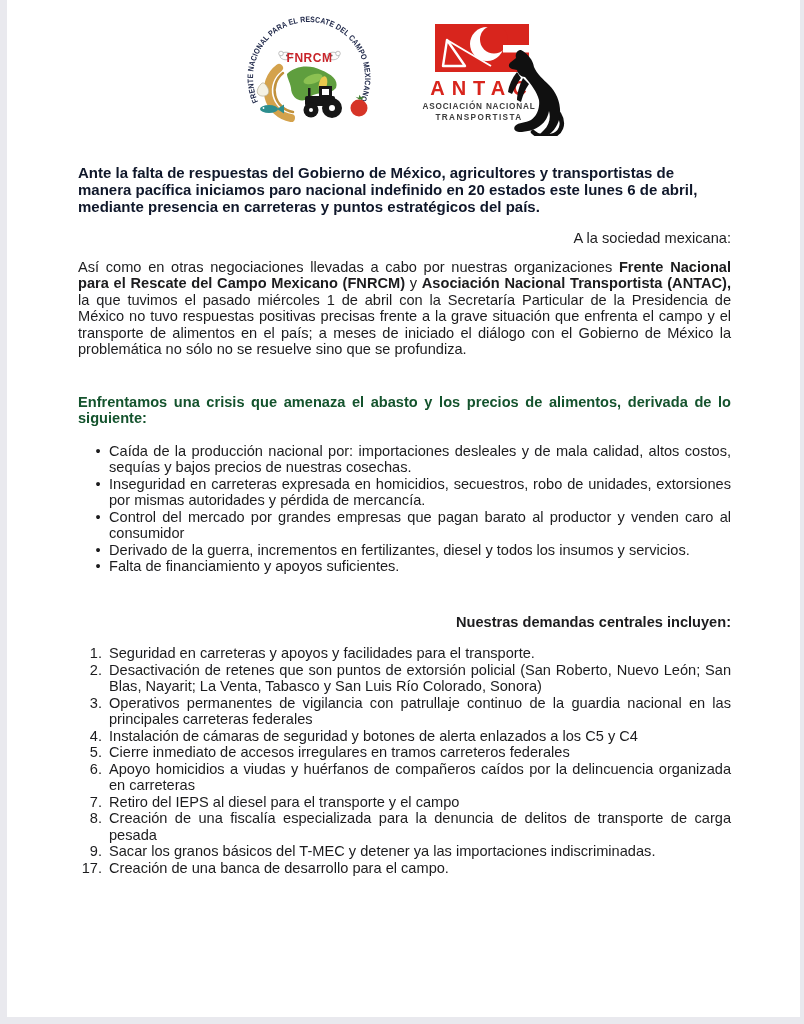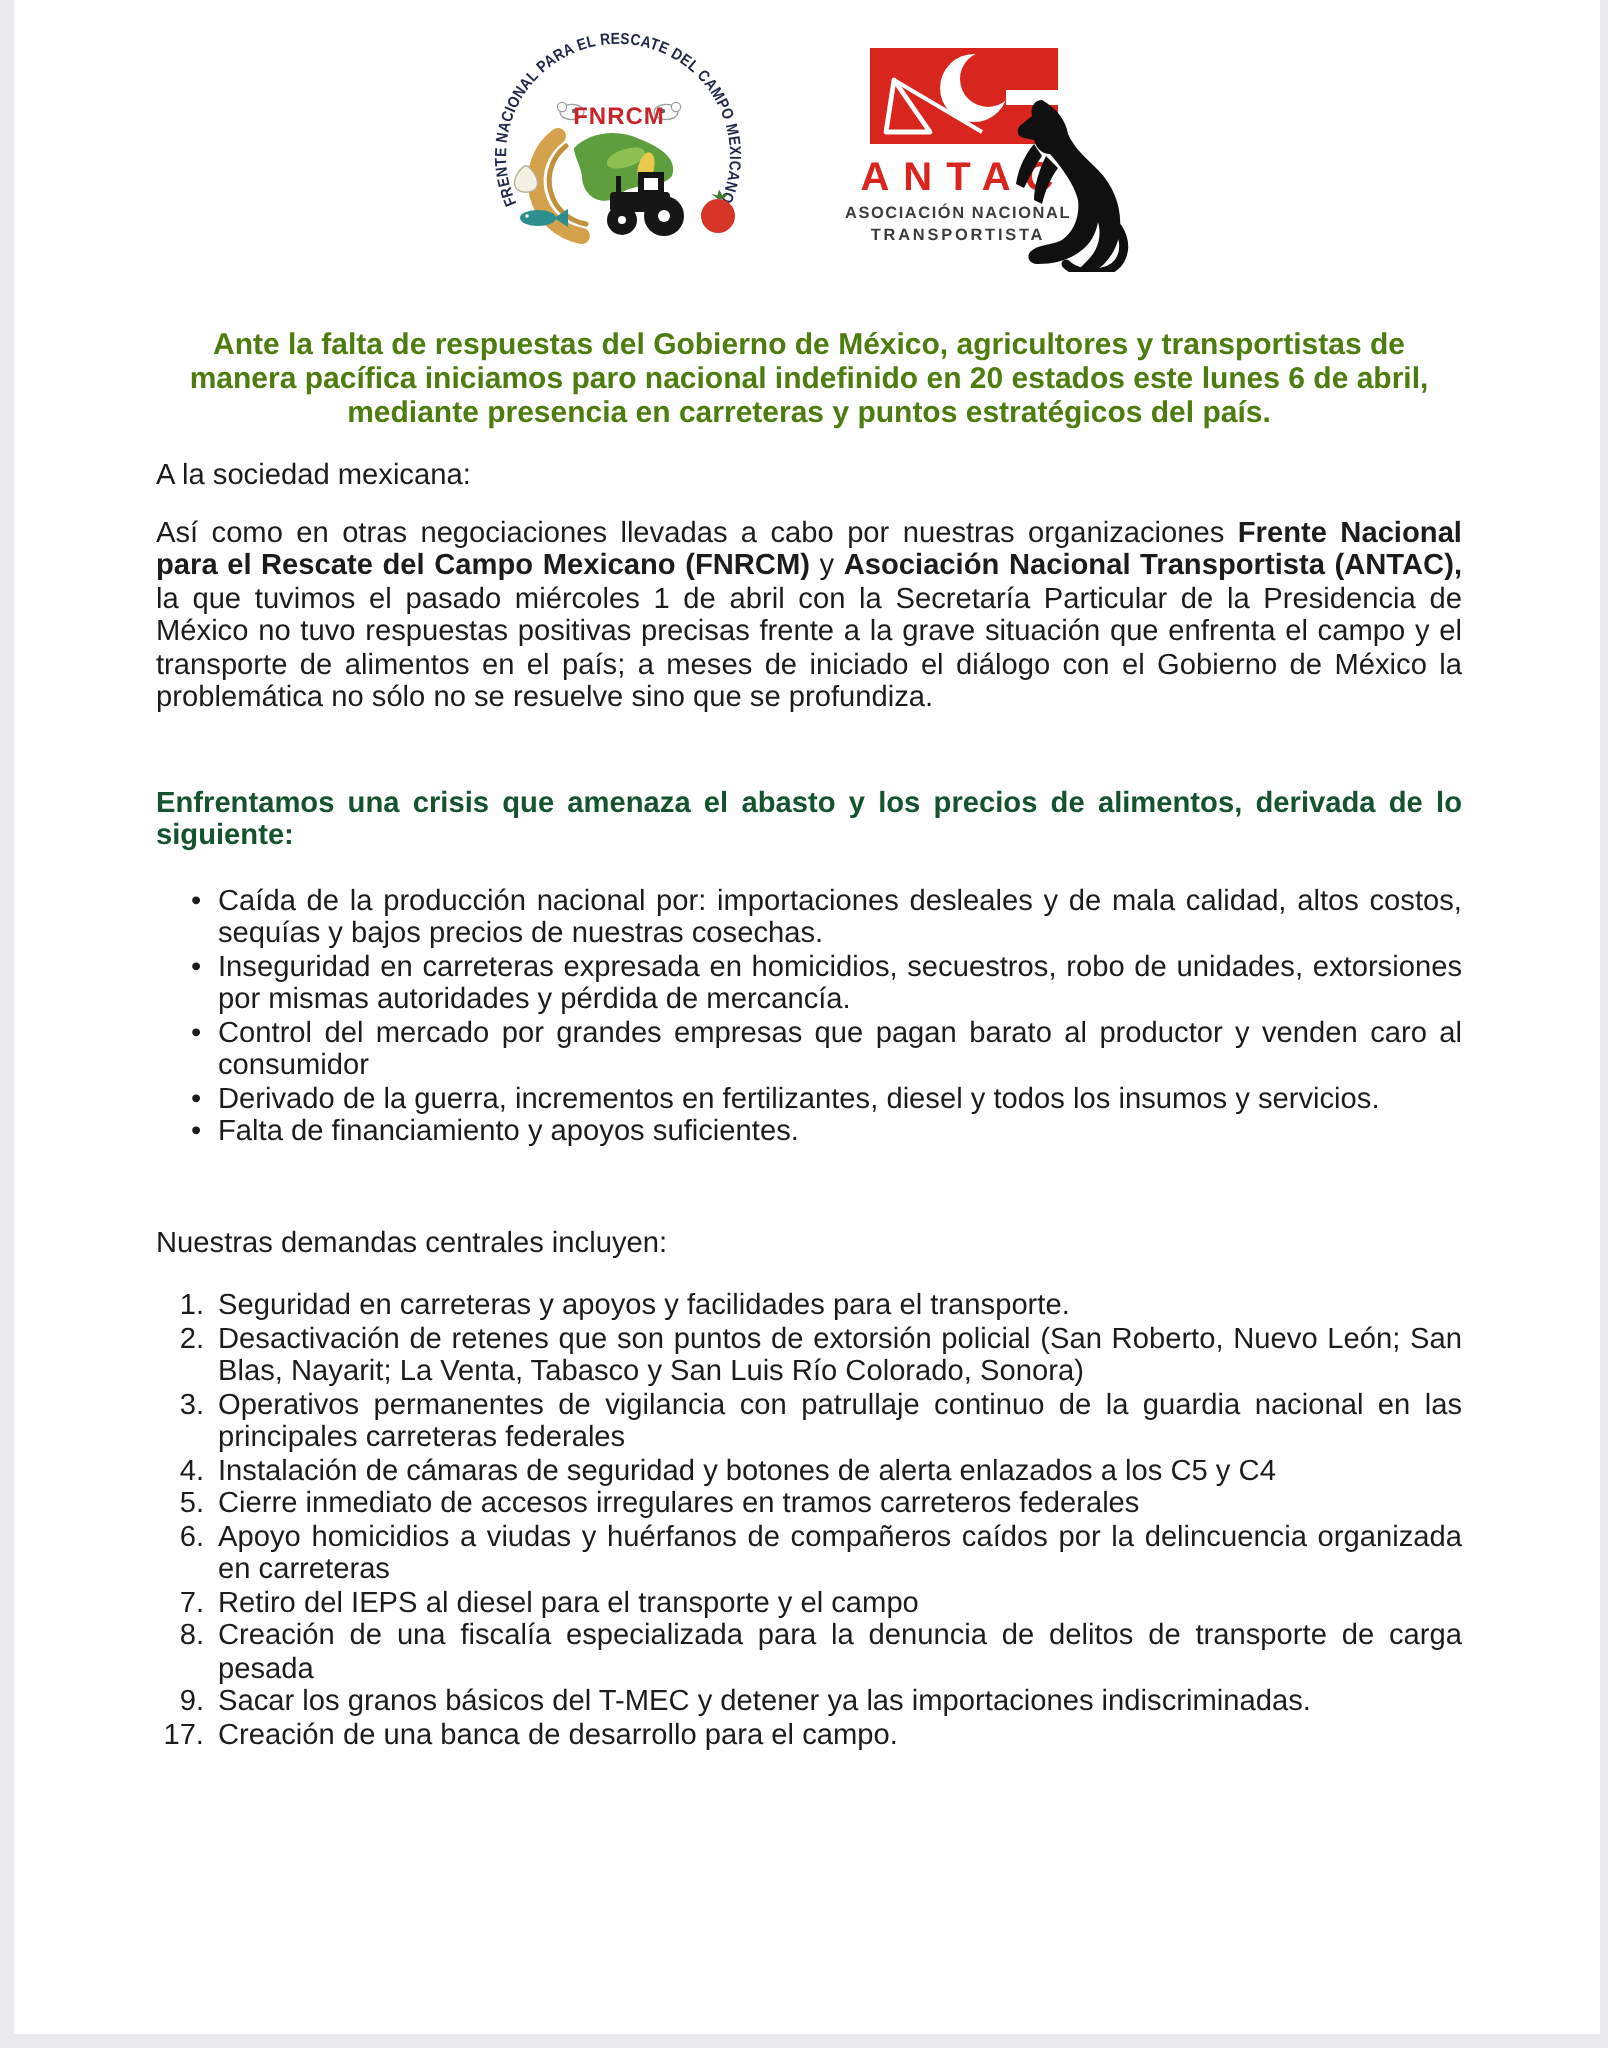--- a/index.html
+++ b/index.html
@@ -17,34 +17,34 @@
     display:flex;justify-content:center;align-items:flex-start;
     gap:26px;padding-top:16px;height:126px;
   }
   .logos svg{display:block;}
   .antac-wrap{margin-top:6px;}
   .content{
     padding:0 69px 0 71px;
     color:#1c1c1e;font-size:14.6px;line-height:16.5px;
   }
   .headline{
-    margin:22px 0 0;font-weight:bold;text-align:center;
-    font-size:15px;line-height:17px;color:#4d7c0f;
-  }
-  .salutation{margin:15px 0 0;text-align:left;}
+    margin:22px 0 0;font-weight:bold;
+    font-size:15px;line-height:17px;color:#0f172a;
+  }
+  .salutation{margin:15px 0 0;text-align:right;}
   .para{margin:12px 0 0;text-align:justify;}
   .b{font-weight:bold;}
   .crisis-heading{margin:36px 0 0;font-weight:bold;text-align:justify;color:#14532d;}
   ul.bullets{list-style:none;margin:16px 0 0;padding:0;}
   ul.bullets li{
     display:grid;grid-template-columns:10px 1fr;column-gap:6px;
     padding-left:15px;text-align:justify;
   }
   ul.bullets .marker{text-align:center;}
-  .demands-heading{margin:39px 0 0;text-align:left;}
+  .demands-heading{margin:39px 0 0;text-align:right;font-weight:bold;}
   ol.demands{list-style:none;margin:15px 0 0;padding:0;}
   ol.demands li{
     display:grid;grid-template-columns:22px 1fr;column-gap:7px;
     padding-left:2px;text-align:justify;
   }
   ol.demands .num{text-align:right;white-space:nowrap;}
 </style>
 </head>
 <body>
 

